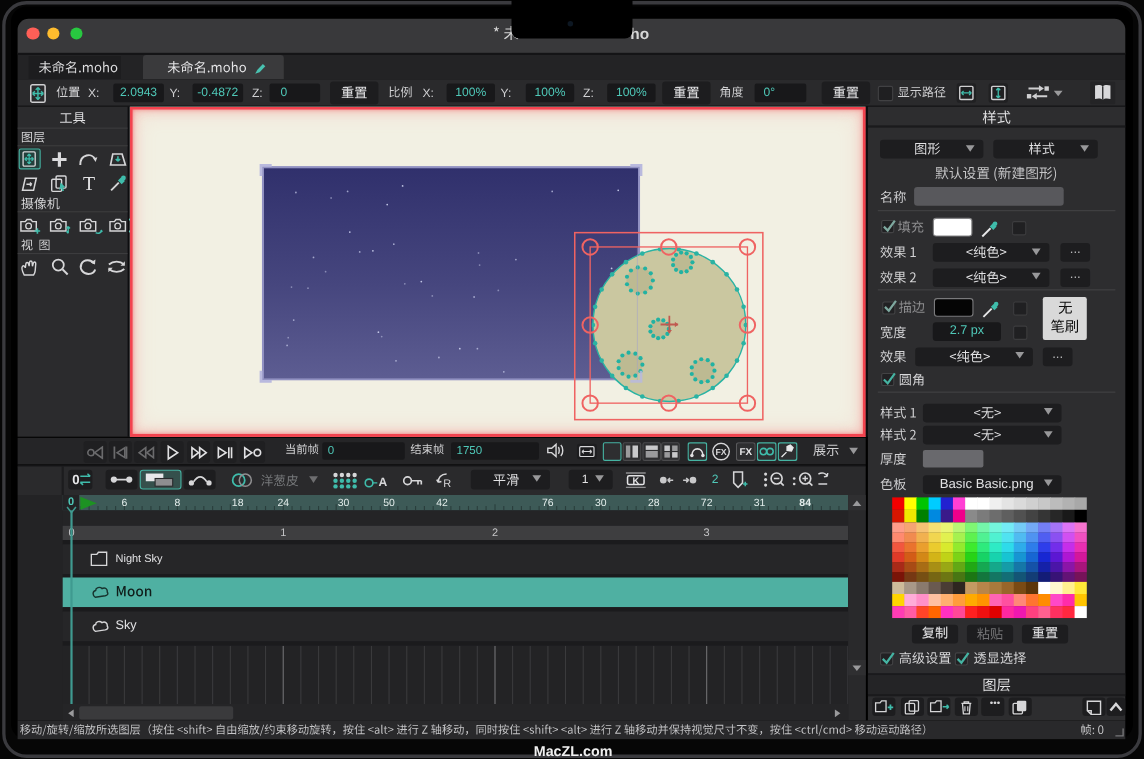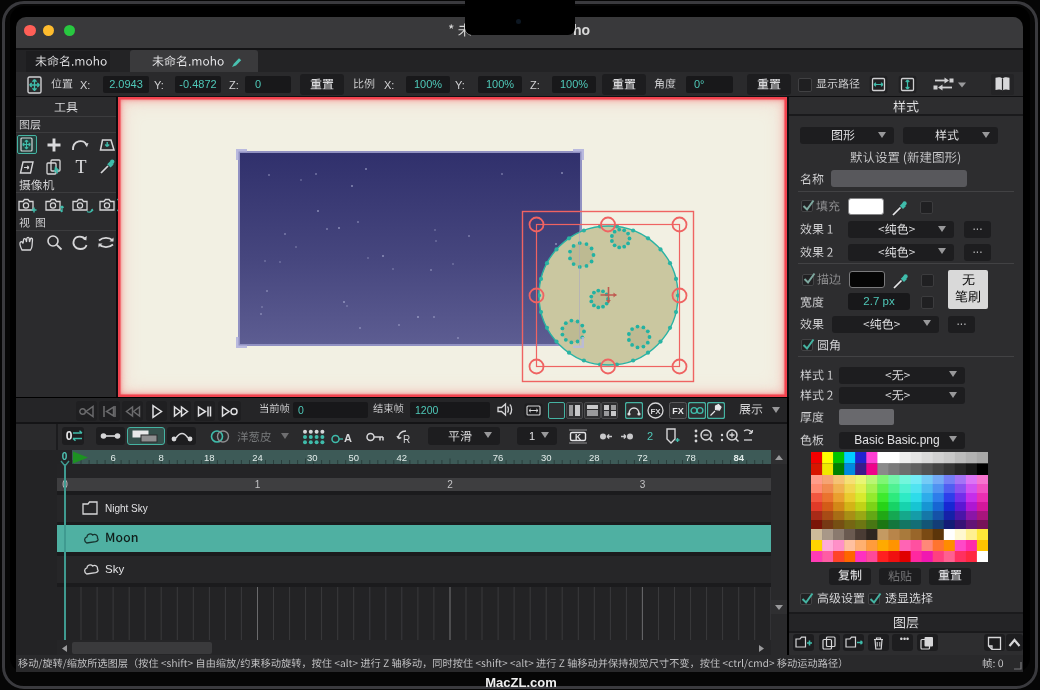--- a/index.html
+++ b/index.html
@@ -765,21 +765,21 @@
     </svg>
 <svg style="position:absolute;left:259px;top:403px;overflow:visible" width="33" height="13">
       <path transform="translate(0,9.1)" fill="#d2d2d4" d="M1.2 -7.9C1.8 -7.2 2.3 -6.2 2.6 -5.5L3.3 -5.9C3.1 -6.5 2.5 -7.5 1.9 -8.2ZM8.3 -8.3C8.0 -7.5 7.4 -6.4 6.9 -5.7L7.6 -5.5C8.1 -6.1 8.6 -7.1 9.1 -8.0ZM1.2 -0.4L1.2 0.4L8.1 0.4L8.1 0.8L9.0 0.8L9.0 -5.0L5.6 -5.0L5.6 -8.7L4.7 -8.7L4.7 -5.0L1.4 -5.0L1.4 -4.2L8.1 -4.2L8.1 -2.7L1.7 -2.7L1.7 -2.0L8.1 -2.0L8.1 -0.4ZM16.5 -5.3L16.5 -1.1L17.2 -1.1L17.2 -5.3ZM18.6 -5.6L18.6 -0.1C18.6 0.0 18.6 0.1 18.4 0.1C18.2 0.1 17.7 0.1 17.0 0.0C17.1 0.2 17.3 0.6 17.3 0.8C18.1 0.8 18.6 0.8 18.9 0.6C19.3 0.5 19.4 0.3 19.4 -0.1L19.4 -5.6ZM17.7 -8.7C17.5 -8.2 17.1 -7.5 16.8 -7.0L13.7 -7.0L14.2 -7.2C14.0 -7.6 13.6 -8.2 13.2 -8.7L12.4 -8.4C12.8 -8.0 13.2 -7.4 13.4 -7.0L10.8 -7.0L10.8 -6.3L20.1 -6.3L20.1 -7.0L17.7 -7.0C18.0 -7.4 18.3 -8.0 18.6 -8.4ZM14.5 -3.1L14.5 -2.1L12.2 -2.1L12.2 -3.1ZM14.5 -3.7L12.2 -3.7L12.2 -4.7L14.5 -4.7ZM11.5 -5.4L11.5 0.8L12.2 0.8L12.2 -1.5L14.5 -1.5L14.5 -0.1C14.5 0.1 14.5 0.1 14.3 0.1C14.2 0.1 13.7 0.1 13.2 0.1C13.3 0.3 13.4 0.6 13.5 0.8C14.2 0.8 14.6 0.8 14.9 0.6C15.2 0.5 15.3 0.3 15.3 -0.1L15.3 -5.4ZM27.9 -0.6C28.6 -0.2 29.6 0.4 30.0 0.8L30.4 0.3C30.0 -0.1 29.0 -0.7 28.3 -1.1ZM27.4 -4.7L27.4 -2.9C27.4 -1.8 27.1 -0.6 24.6 0.2C24.8 0.4 25.0 0.6 25.1 0.8C27.7 -0.1 28.1 -1.6 28.1 -2.9L28.1 -4.7ZM25.6 -6.1L25.6 -1.3L26.3 -1.3L26.3 -5.4L29.1 -5.4L29.1 -1.3L29.8 -1.3L29.8 -6.1L28.0 -6.1L28.0 -7.0L30.4 -7.0L30.4 -7.7L28.0 -7.7L28.0 -8.6L27.3 -8.6L27.3 -6.1ZM21.4 -6.7L21.4 -1.3L22.0 -1.3L22.0 -6.0L22.8 -6.0L22.8 0.8L23.4 0.8L23.4 -6.0L24.3 -6.0L24.3 -2.2C24.3 -2.1 24.2 -2.1 24.2 -2.0C24.1 -2.0 23.9 -2.0 23.7 -2.1C23.8 -1.9 23.9 -1.6 23.9 -1.4C24.2 -1.4 24.5 -1.4 24.6 -1.5C24.8 -1.6 24.9 -1.9 24.9 -2.1L24.9 -6.7L23.4 -6.7L23.4 -8.6L22.8 -8.6L22.8 -6.7Z"></path>
     </svg>
 <div style="position:absolute;left:293px;top:401.5px;width:75px;height:16px;background:#18181a;border-radius:2px;"></div>
 <div style="position:absolute;left:298px;top:401.5px;width:30px;height:16px;font-size:10.5px;color:#4fc8b8;line-height:16px;text-align:center;font-weight:normal;white-space:nowrap;text-align:left;">0</div>
 <svg style="position:absolute;left:373px;top:403px;overflow:visible" width="33" height="13">
       <path transform="translate(0,9.1)" fill="#d2d2d4" d="M0.4 -0.5L0.5 0.2C1.5 0.0 2.9 -0.3 4.2 -0.6L4.1 -1.3C2.7 -1.0 1.3 -0.7 0.4 -0.5ZM0.6 -4.4C0.7 -4.5 1.0 -4.5 2.3 -4.7C1.8 -4.0 1.4 -3.5 1.2 -3.3C0.9 -2.9 0.6 -2.7 0.4 -2.6C0.5 -2.4 0.6 -2.1 0.6 -1.9C0.9 -2.0 1.3 -2.1 4.1 -2.6C4.1 -2.8 4.1 -3.1 4.1 -3.3L1.8 -2.9C2.6 -3.8 3.5 -4.9 4.2 -6.0L3.4 -6.5C3.2 -6.1 3.0 -5.7 2.8 -5.4L1.4 -5.3C2.0 -6.1 2.6 -7.2 3.1 -8.3L2.3 -8.6C1.9 -7.4 1.1 -6.1 0.9 -5.8C0.7 -5.4 0.5 -5.2 0.3 -5.2C0.4 -5.0 0.5 -4.6 0.6 -4.4ZM6.6 -8.7L6.6 -7.3L4.2 -7.3L4.2 -6.5L6.6 -6.5L6.6 -4.9L4.5 -4.9L4.5 -4.2L9.5 -4.2L9.5 -4.9L7.4 -4.9L7.4 -6.5L9.7 -6.5L9.7 -7.3L7.4 -7.3L7.4 -8.7ZM4.7 -3.1L4.7 0.8L5.5 0.8L5.5 0.4L8.5 0.4L8.5 0.8L9.3 0.8L9.3 -3.1ZM5.5 -0.3L5.5 -2.4L8.5 -2.4L8.5 -0.3ZM11.8 -5.7L11.8 -2.7L14.6 -2.7C13.7 -1.6 12.1 -0.7 10.7 -0.2C10.9 -0.0 11.1 0.3 11.2 0.5C12.6 -0.1 14.0 -1.0 15.0 -2.2L15.0 0.8L15.8 0.8L15.8 -2.2C16.9 -1.1 18.3 -0.1 19.7 0.5C19.8 0.3 20.1 -0.0 20.2 -0.2C18.8 -0.7 17.2 -1.6 16.3 -2.7L19.1 -2.7L19.1 -5.7L15.8 -5.7L15.8 -6.8L19.8 -6.8L19.8 -7.6L15.8 -7.6L15.8 -8.6L15.0 -8.6L15.0 -7.6L11.1 -7.6L11.1 -6.8L15.0 -6.8L15.0 -5.7ZM12.5 -5.0L15.0 -5.0L15.0 -3.4L12.5 -3.4ZM15.8 -5.0L18.4 -5.0L18.4 -3.4L15.8 -3.4ZM27.9 -0.6C28.6 -0.2 29.6 0.4 30.0 0.8L30.4 0.3C30.0 -0.1 29.0 -0.7 28.3 -1.1ZM27.4 -4.7L27.4 -2.9C27.4 -1.8 27.1 -0.6 24.6 0.2C24.8 0.4 25.0 0.6 25.1 0.8C27.7 -0.1 28.1 -1.6 28.1 -2.9L28.1 -4.7ZM25.6 -6.1L25.6 -1.3L26.3 -1.3L26.3 -5.4L29.1 -5.4L29.1 -1.3L29.8 -1.3L29.8 -6.1L28.0 -6.1L28.0 -7.0L30.4 -7.0L30.4 -7.7L28.0 -7.7L28.0 -8.6L27.3 -8.6L27.3 -6.1ZM21.4 -6.7L21.4 -1.3L22.0 -1.3L22.0 -6.0L22.8 -6.0L22.8 0.8L23.4 0.8L23.4 -6.0L24.3 -6.0L24.3 -2.2C24.3 -2.1 24.2 -2.1 24.2 -2.0C24.1 -2.0 23.9 -2.0 23.7 -2.1C23.8 -1.9 23.9 -1.6 23.9 -1.4C24.2 -1.4 24.5 -1.4 24.6 -1.5C24.8 -1.6 24.9 -1.9 24.9 -2.1L24.9 -6.7L23.4 -6.7L23.4 -8.6L22.8 -8.6L22.8 -6.7Z"></path>
     </svg>
 <div style="position:absolute;left:410px;top:401.5px;width:80px;height:16px;background:#18181a;border-radius:2px;"></div>
-<div style="position:absolute;left:415px;top:401.5px;width:40px;height:16px;font-size:10.5px;color:#4fc8b8;line-height:16px;text-align:center;font-weight:normal;white-space:nowrap;text-align:left;">1200</div>
+<div style="position:absolute;left:415px;top:401.5px;width:40px;height:16px;font-size:10.5px;color:#4fc8b8;line-height:16px;text-align:center;font-weight:normal;white-space:nowrap;text-align:left;">1750</div>
 <svg style="position:absolute;left:496px;top:401px;" width="18" height="17" viewBox="0 0 18 17">
       <path d="M2 6.5 H5.5 L9.5 3 V14 L5.5 10.5 H2Z" fill="none" stroke="#d6d6d8" stroke-width="1.3"></path>
       <path d="M11.5 5.5 c1.2 1 1.2 5 0 6 M13.8 3.5 c2.4 2 2.4 8 0 10" fill="none" stroke="#d6d6d8" stroke-width="1.3"></path>
     </svg>
 <svg style="position:absolute;left:524px;top:402.5px;" width="19" height="15" viewBox="0 0 19 15">
       <rect x="0.5" y="0.5" width="18" height="14" rx="2" fill="#1d1d1f"></rect>
       <rect x="3" y="3" width="13" height="9" rx="1" fill="none" stroke="#d6d6d8" stroke-width="1.1"></rect>
       <path d="M5 7.5 h9 M5 7.5 l1.8 -1.6 M5 7.5 l1.8 1.6 M14 7.5 l-1.8 -1.6 M14 7.5 l-1.8 1.6" stroke="#d6d6d8" stroke-width="1" fill="none"></path>
     </svg>
 <div style="position:absolute;left:548px;top:401.5px;width:17px;height:17px;background:#2e2e30;border:1.4px solid #45b3a2;border-radius:2px;box-sizing:border-box;"></div>
@@ -1007,32 +1007,32 @@
       <path d="M657.6 10 V14" stroke="#2a3e3c" stroke-width="1"></path>
       <path d="M665.6 10 V14" stroke="#2a3e3c" stroke-width="1"></path>
       <path d="M673.7 10 V14" stroke="#2a3e3c" stroke-width="1"></path>
       <path d="M681.7 8.5 V14" stroke="#2a3e3c" stroke-width="1"></path>
       <path d="M689.7 10 V14" stroke="#2a3e3c" stroke-width="1"></path>
       <path d="M697.7 10 V14" stroke="#2a3e3c" stroke-width="1"></path>
       <path d="M705.7 10 V14" stroke="#2a3e3c" stroke-width="1"></path>
     </svg>
 <div style="position:absolute;left:101.12px;top:450.5px;width:24px;height:13px;font-size:9.5px;color:#e2ecea;line-height:13px;text-align:center;font-weight:normal;white-space:nowrap;">6</div>
 <div style="position:absolute;left:149.24px;top:450.5px;width:24px;height:13px;font-size:9.5px;color:#e2ecea;line-height:13px;text-align:center;font-weight:normal;white-space:nowrap;">8</div>
-<div style="position:absolute;left:197.35999999999999px;top:450.5px;width:24px;height:13px;font-size:9.5px;color:#e2ecea;line-height:13px;text-align:center;font-weight:normal;white-space:nowrap;">18</div>
+<div style="position:absolute;left:197.35999999999999px;top:450.5px;width:24px;height:13px;font-size:9.5px;color:#e2ecea;line-height:13px;text-align:right;font-weight:normal;white-space:nowrap;">18</div>
 <div style="position:absolute;left:245.48000000000002px;top:450.5px;width:24px;height:13px;font-size:9.5px;color:#e2ecea;line-height:13px;text-align:center;font-weight:normal;white-space:nowrap;">24</div>
 <div style="position:absolute;left:293.6px;top:450.5px;width:24px;height:13px;font-size:9.5px;color:#e2ecea;line-height:13px;text-align:right;font-weight:normal;white-space:nowrap;">30</div>
 <div style="position:absolute;left:341.71999999999997px;top:450.5px;width:24px;height:13px;font-size:9.5px;color:#e2ecea;line-height:13px;text-align:center;font-weight:normal;white-space:nowrap;">50</div>
 <div style="position:absolute;left:389.84px;top:450.5px;width:24px;height:13px;font-size:9.5px;color:#e2ecea;line-height:13px;text-align:center;font-weight:normal;white-space:nowrap;">42</div>
 <div style="position:absolute;left:437.96px;top:468px;width:24px;height:13px;font-size:9.5px;color:#e2ecea;line-height:13px;text-align:left;font-weight:normal;white-space:nowrap;margin-left:36px;">48</div>
 <div style="position:absolute;left:486.08px;top:450.5px;width:24px;height:13px;font-size:9.5px;color:#e2ecea;line-height:13px;text-align:center;font-weight:normal;white-space:nowrap;">76</div>
 <div style="position:absolute;left:534.2px;top:450.5px;width:24px;height:13px;font-size:9.5px;color:#e2ecea;line-height:13px;text-align:center;font-weight:normal;white-space:nowrap;">30</div>
 <div style="position:absolute;left:582.3199999999999px;top:450.5px;width:24px;height:13px;font-size:9.5px;color:#e2ecea;line-height:13px;text-align:center;font-weight:normal;white-space:nowrap;">28</div>
 <div style="position:absolute;left:630.4399999999999px;top:450.5px;width:24px;height:13px;font-size:9.5px;color:#e2ecea;line-height:13px;text-align:center;font-weight:normal;white-space:nowrap;">72</div>
-<div style="position:absolute;left:678.56px;top:450.5px;width:24px;height:13px;font-size:9.5px;color:#e2ecea;line-height:13px;text-align:center;font-weight:normal;white-space:nowrap;">78</div>
-<div style="position:absolute;left:726.68px;top:450.5px;width:24px;height:13px;font-size:9.5px;color:#e2ecea;line-height:13px;text-align:center;font-weight:bold;white-space:nowrap;">84</div>
+<div style="position:absolute;left:678.56px;top:450.5px;width:24px;height:13px;font-size:9.5px;color:#e2ecea;line-height:13px;text-align:center;font-weight:normal;white-space:nowrap;">31</div>
+<div style="position:absolute;left:726.68px;top:450.5px;width:24px;height:13px;font-size:9.5px;color:#e2ecea;line-height:13px;text-align:left;font-weight:bold;white-space:nowrap;">84</div>
 <div style="position:absolute;left:57px;top:450px;width:15px;height:14px;background:#232325;"></div>
 <div style="position:absolute;left:57px;top:450px;width:15px;height:14px;font-size:10px;color:#4fc8b8;line-height:14px;text-align:center;font-weight:normal;white-space:nowrap;font-weight:bold;">0</div>
 <svg style="position:absolute;left:72px;top:450.5px;" width="17" height="13" viewBox="0 0 17 13">
       <path d="M1 0.5 V12.5 L16 6.5Z" fill="#1d9222"></path>
     </svg>
 <div style="position:absolute;left:57px;top:464px;width:714px;height:14px;background:#242426;"></div>
 <div style="position:absolute;left:57px;top:478px;width:714px;height:13px;background:#3e3e40;"></div>
 <div style="position:absolute;left:59.0px;top:478px;width:12px;height:13px;font-size:10px;color:#c4c4c6;line-height:13px;text-align:center;font-weight:normal;white-space:nowrap;">0</div>
 <div style="position:absolute;left:251.48000000000002px;top:478px;width:12px;height:13px;font-size:10px;color:#c4c4c6;line-height:13px;text-align:center;font-weight:normal;white-space:nowrap;">1</div>
 <div style="position:absolute;left:443.96px;top:478px;width:12px;height:13px;font-size:10px;color:#c4c4c6;line-height:13px;text-align:center;font-weight:normal;white-space:nowrap;">2</div>

